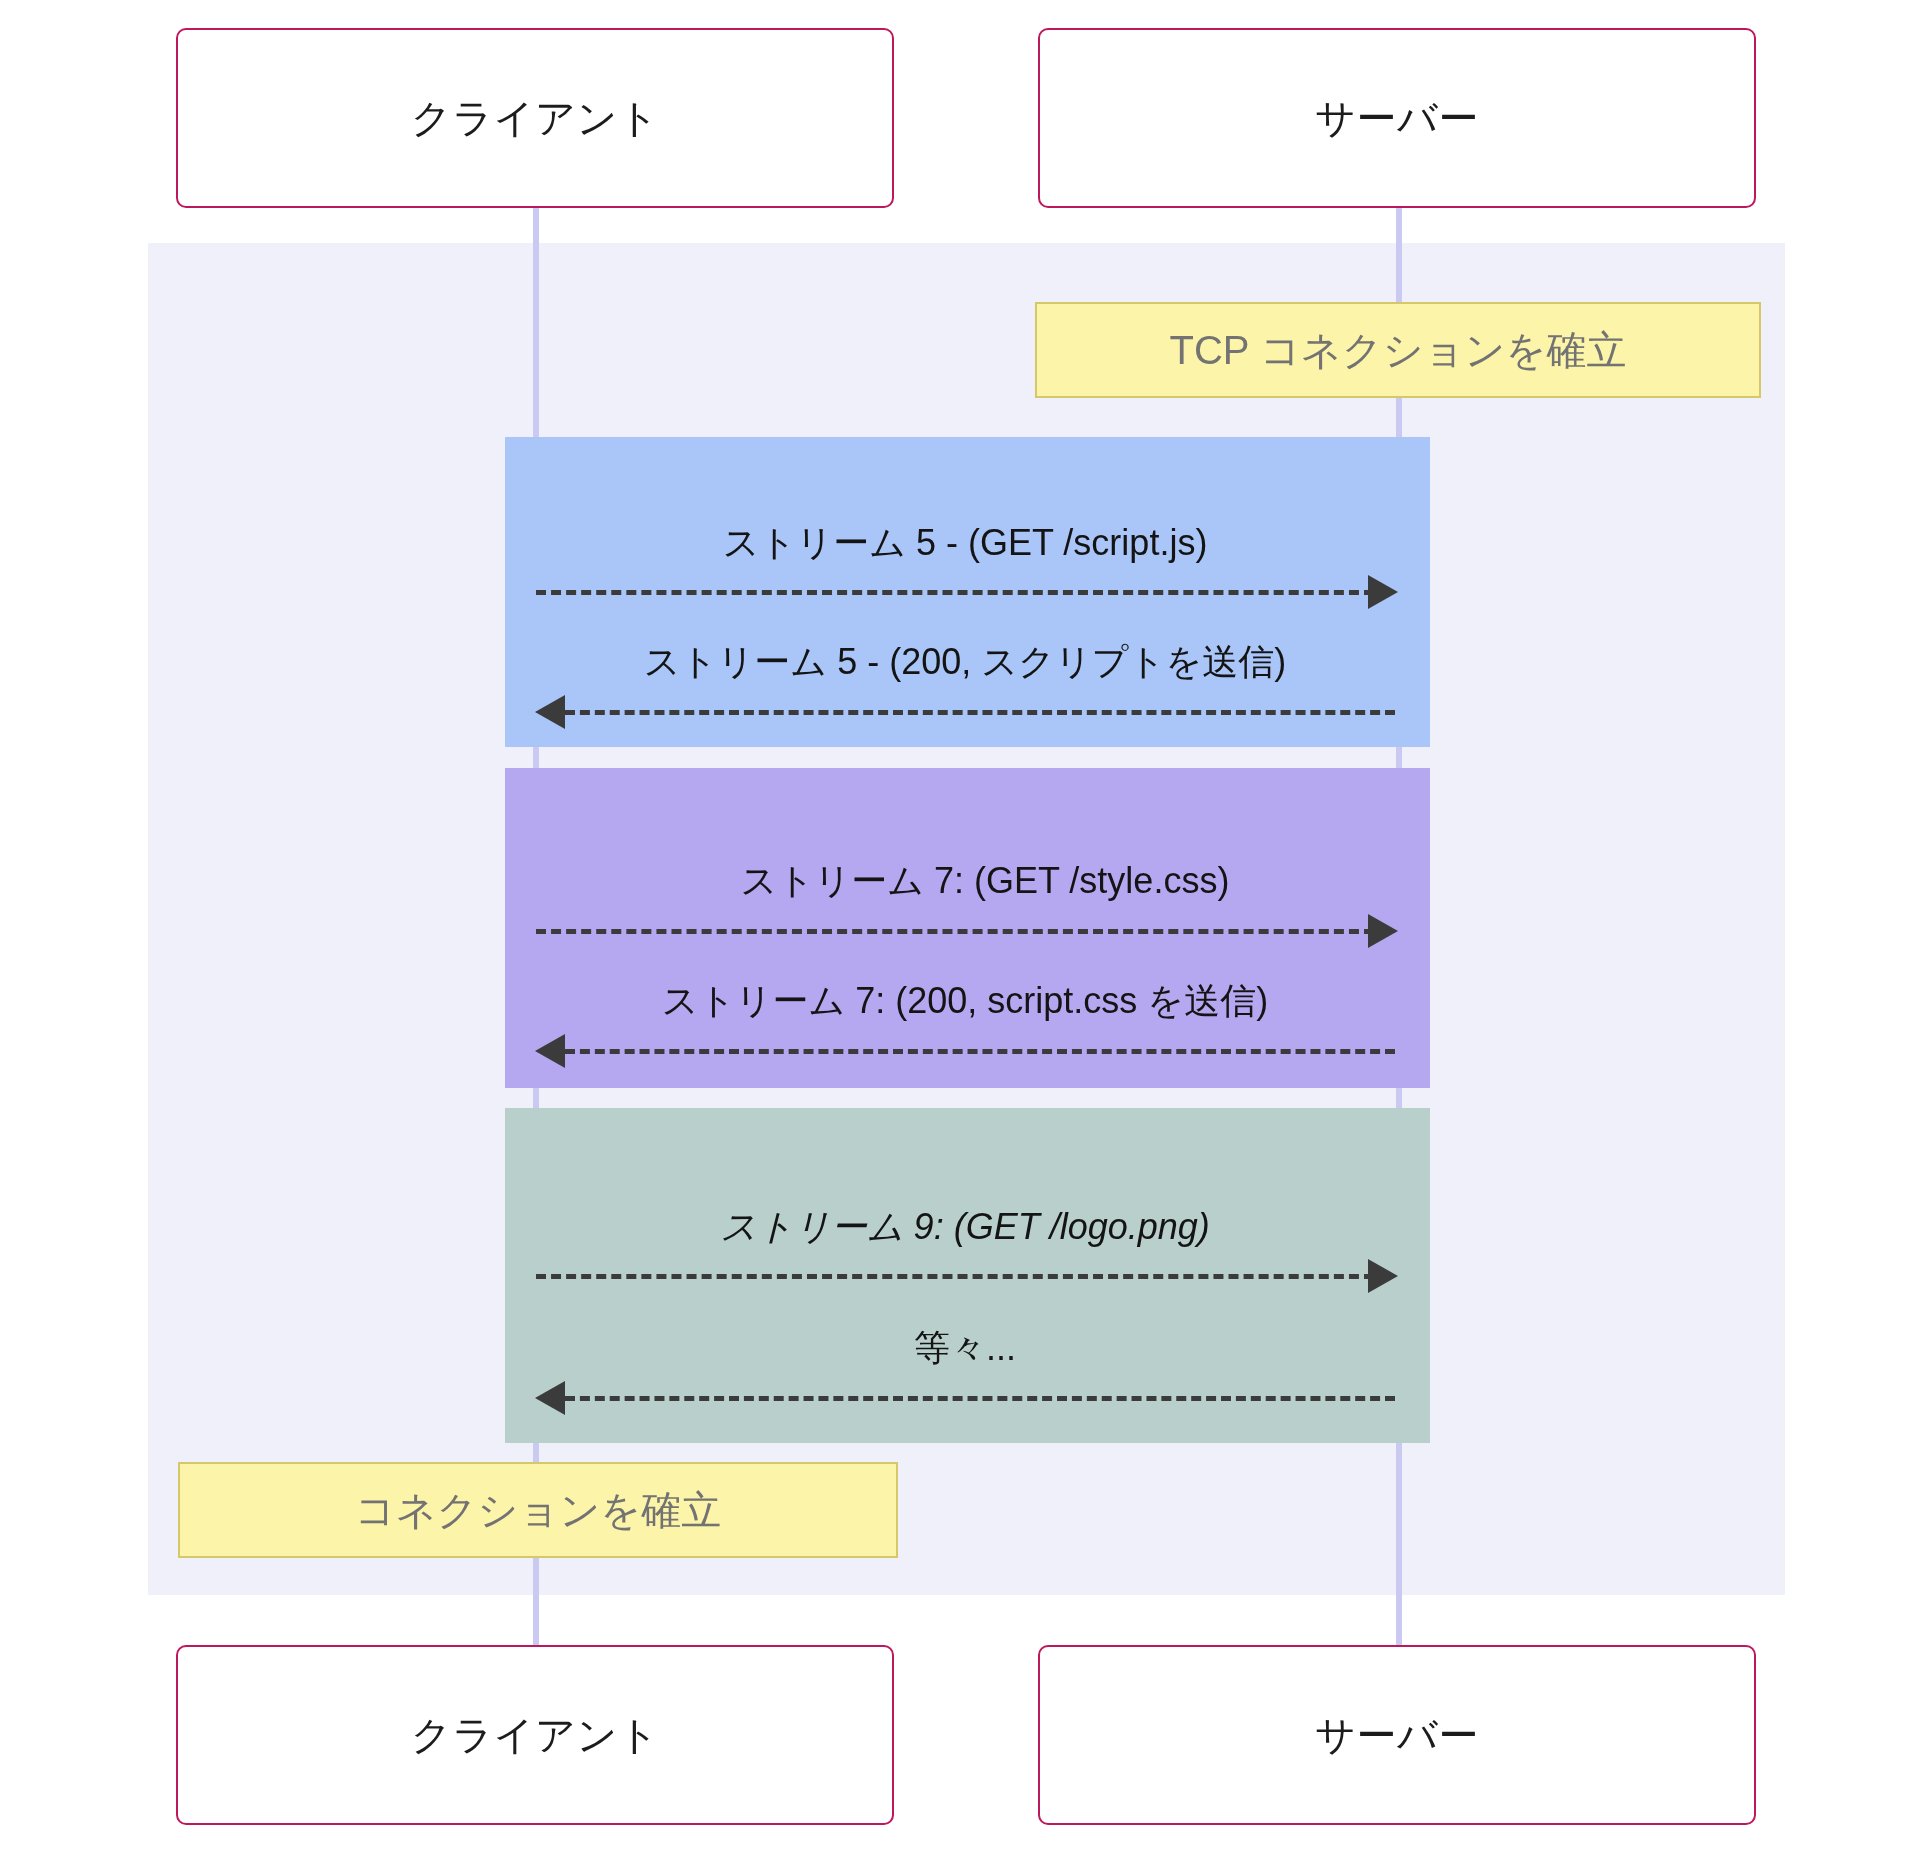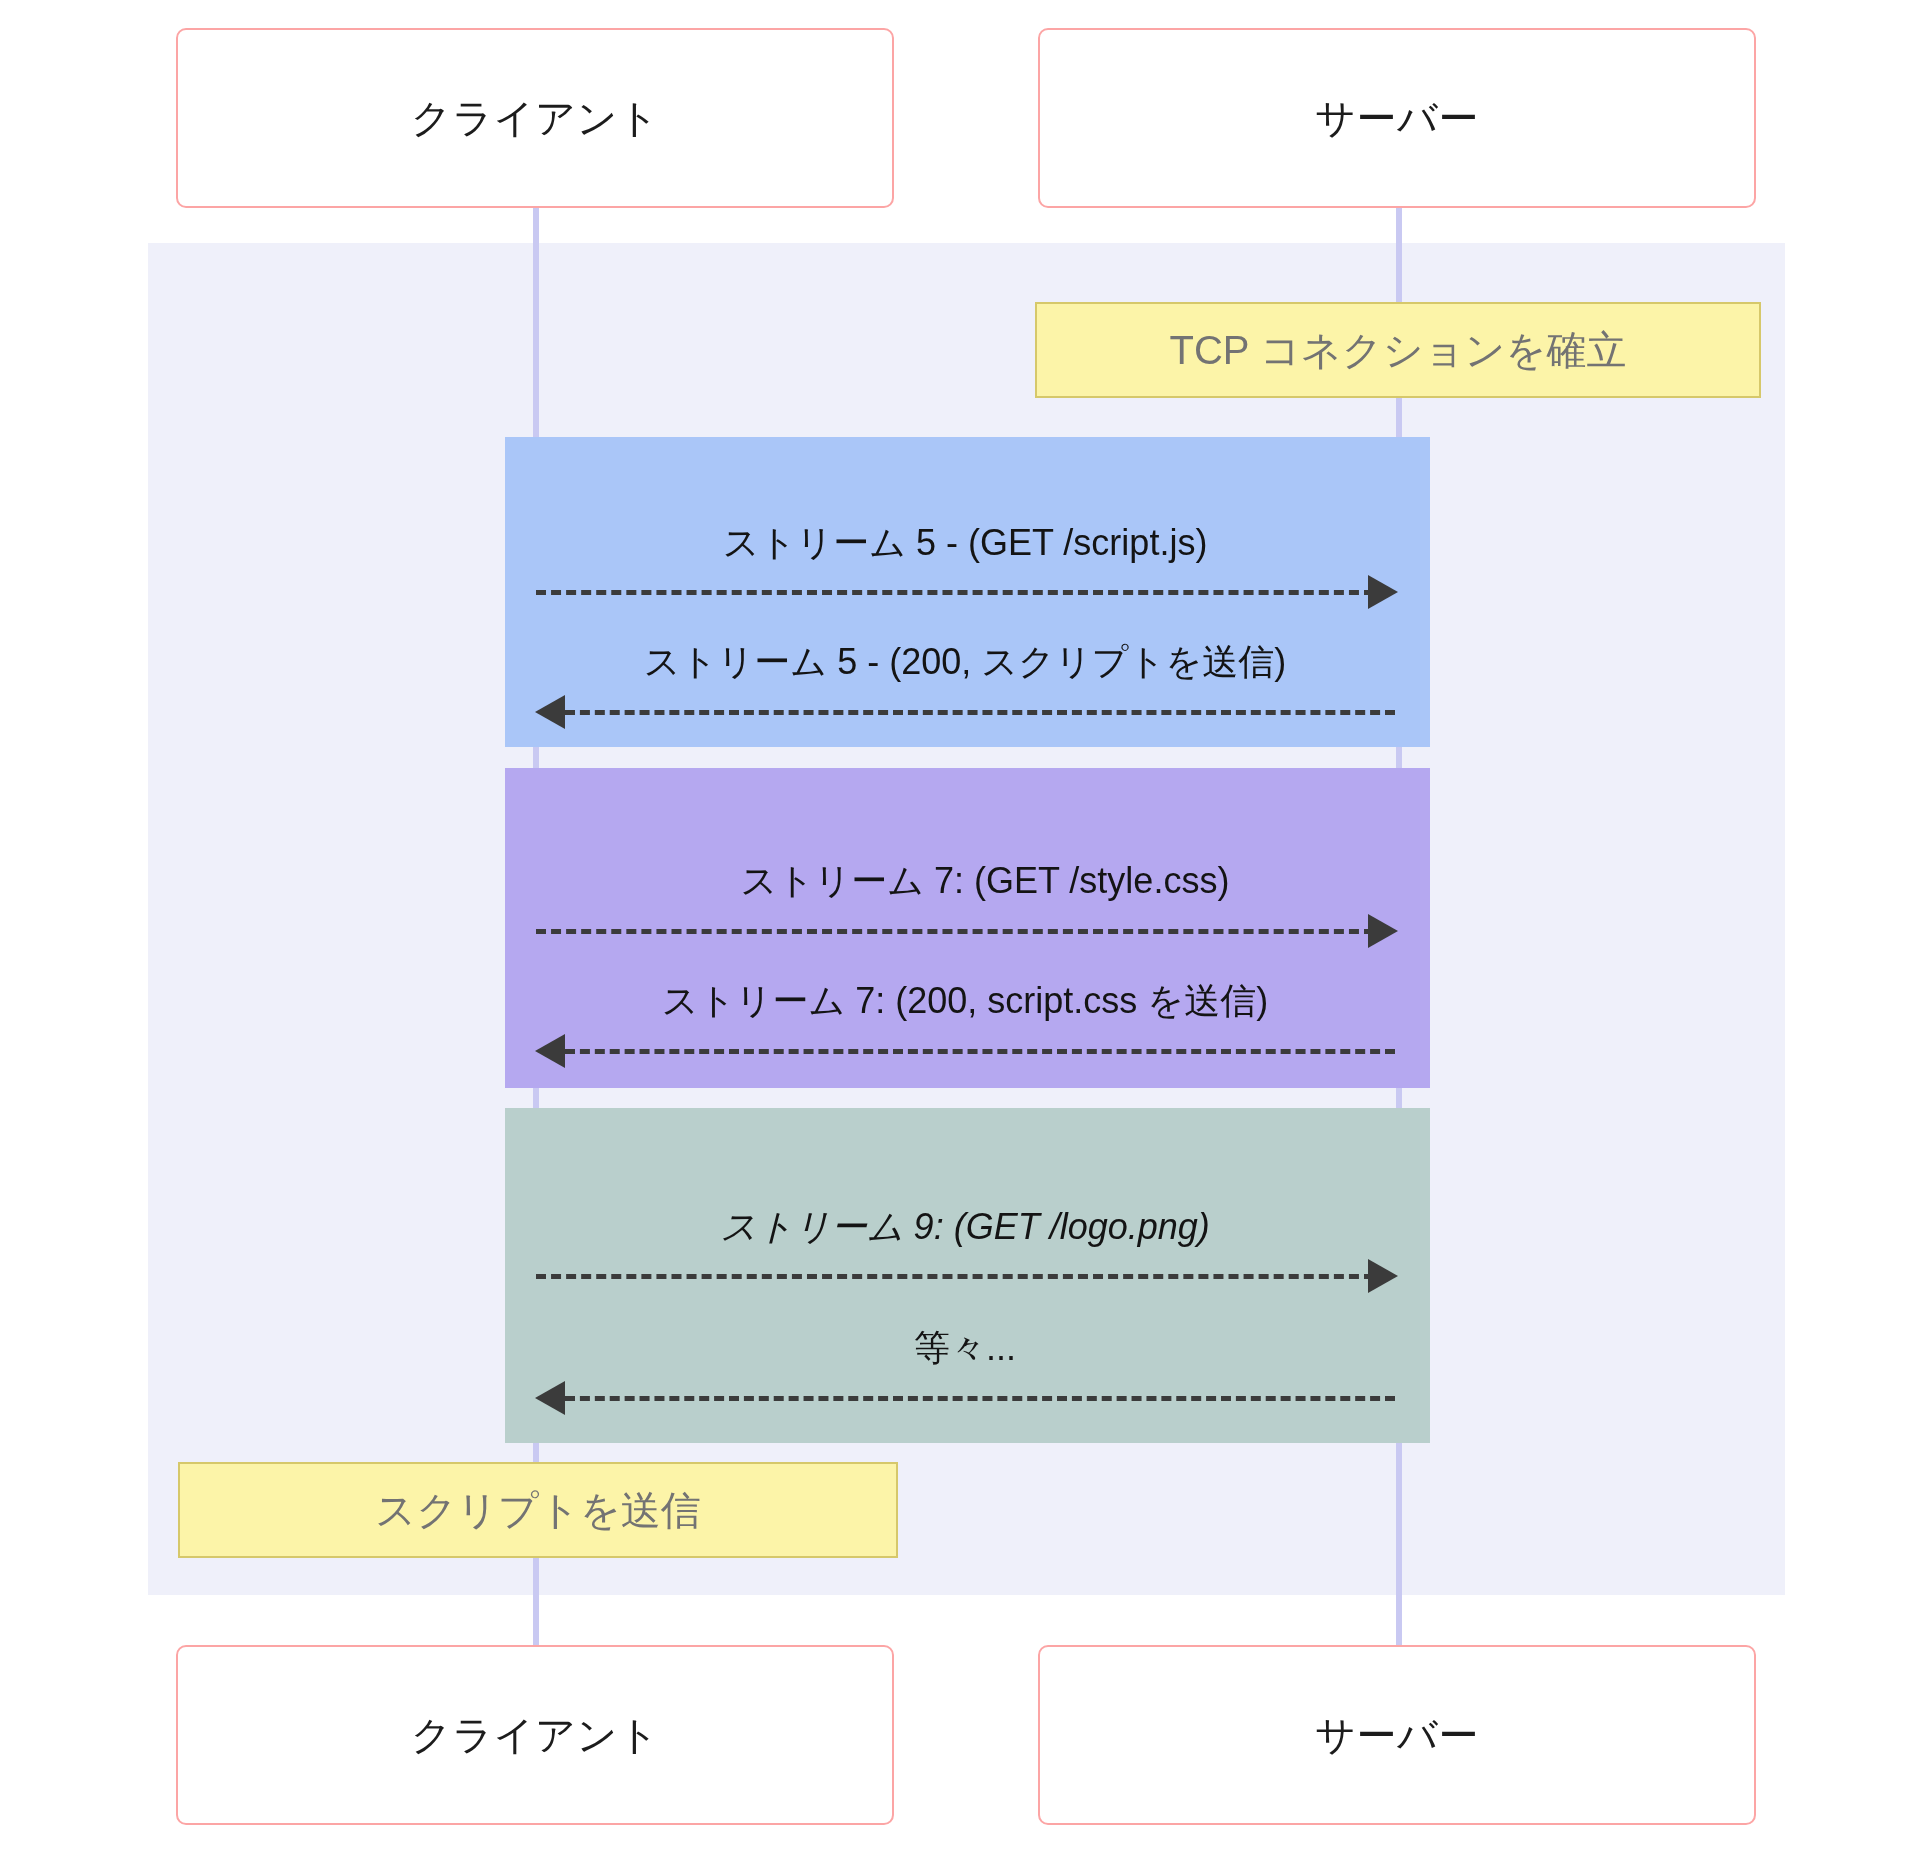--- a/index.html
+++ b/index.html
@@ -14,21 +14,21 @@
   
   .loop-bg {
     position: absolute;
     background: #eff0fa;
   }
 
   
   .actor-box {
     position: absolute;
     background: #ffffff;
-    border: 2px solid #fca5a5;
+    border: 2px solid #be185d;
     border-radius: 10px;
     display: flex;
     align-items: center;
     justify-content: center;
   }
   .actor-label {
     font-size: 40px;
     color: #1c1c1c;
     letter-spacing: 0.5px;
     white-space: nowrap;
@@ -140,21 +140,21 @@
     <div class="arrow-head arrow-right" style="left:1368px; top:1259px;"></div>
   </div>
 
   <div class="msg">
     <span class="msg-label" style="left:965px; top:1324px;">等々...</span>
     <div class="msg-line" style="left:565px; top:1396px; width:830px;"></div>
     <div class="arrow-head arrow-left" style="left:535px; top:1381px;"></div>
   </div>
 
   <div class="note" style="left:178px; top:1462px; width:720px; height:96px;">
-    <span class="note-text">スクリプトを送信</span>
+    <span class="note-text">コネクションを確立</span>
   </div>
 
   <div class="actor-box" style="left:176px; top:1645px; width:718px; height:180px;">
     <span class="actor-label">クライアント</span>
   </div>
   <div class="actor-box" style="left:1038px; top:1645px; width:718px; height:180px;">
     <span class="actor-label">サーバー</span>
   </div>
 
 </div>

